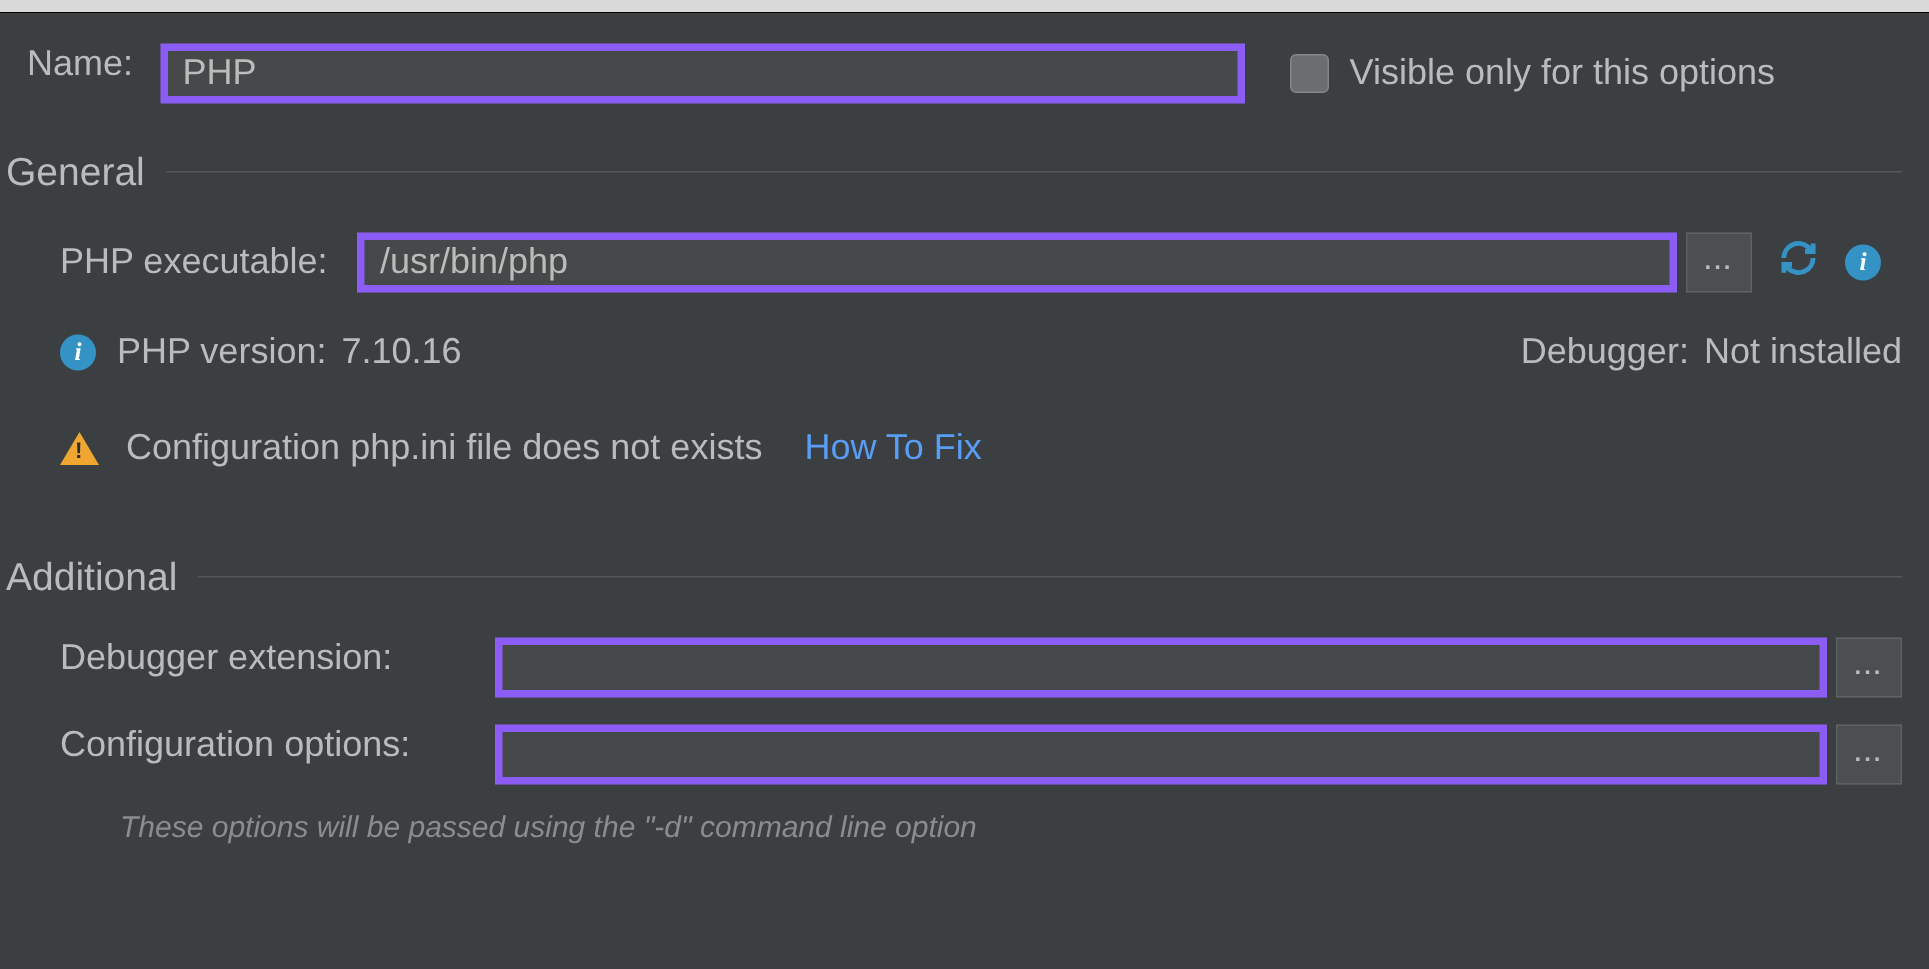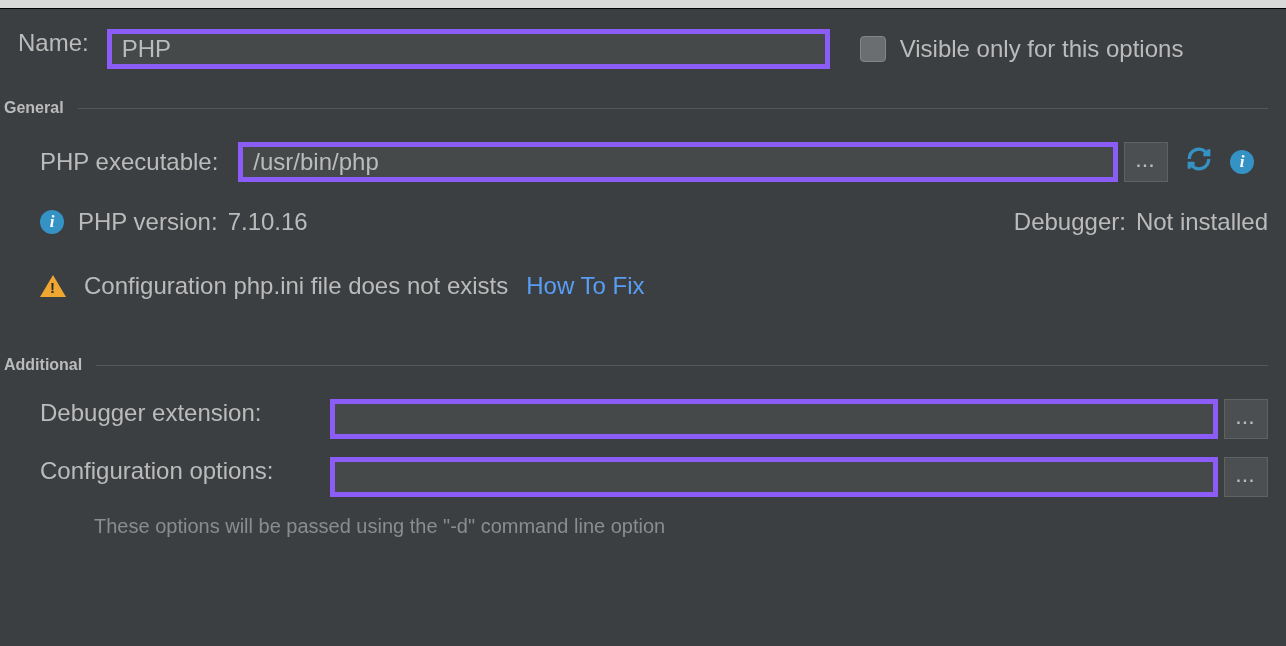--- a/index.html
+++ b/index.html
@@ -60,25 +60,24 @@
   }
   .vis-row {
     display: flex;
     align-items: center;
     margin-left: 30px;
   }
   .section-header {
     display: flex;
     align-items: center;
     color: #bbbbbb;
-    font-size: 16px;
+    font-size: 26px;
     margin-top: 30px;
     margin-bottom: 25px;
     margin-left: -14px;
-    font-weight: bold;
   }
   .section-header .line {
     flex: 1;
     height: 1px;
     background: #555759;
     margin-left: 14px;
   }
   .sub {
     margin-left: 22px;
   }
@@ -144,21 +143,21 @@
     content: "!";
     position: absolute;
     left: -3px;
     top: 4px;
     font-size: 15px;
     color: #2b2b2b;
     font-weight: bold;
   }
   .link {
     color: #589df6;
-    margin-left: 18px;
+    margin-left: 28px;
     cursor: pointer;
   }
   .reload-icon svg {
     width: 26px;
     height: 26px;
   }
   .spacer-right {
     flex: 1;
   }
   .debugger-text {
@@ -175,22 +174,23 @@
   .add-input {
     flex: 1;
     background: #45494a;
     border: 1px solid #5e6263;
     height: 40px;
     box-sizing: border-box;
   }
   .hint {
     font-size: 20px;
     color: #8a8d8f;
-    margin-left: 54px;
+    margin-left: 40px;
     margin-top: 8px;
+    font-style: italic;
   }
   .icon-plain {
     margin-left: 18px;
   }
 </style>
 </head>
 <body>
 
 <div class="titlebar">
   

